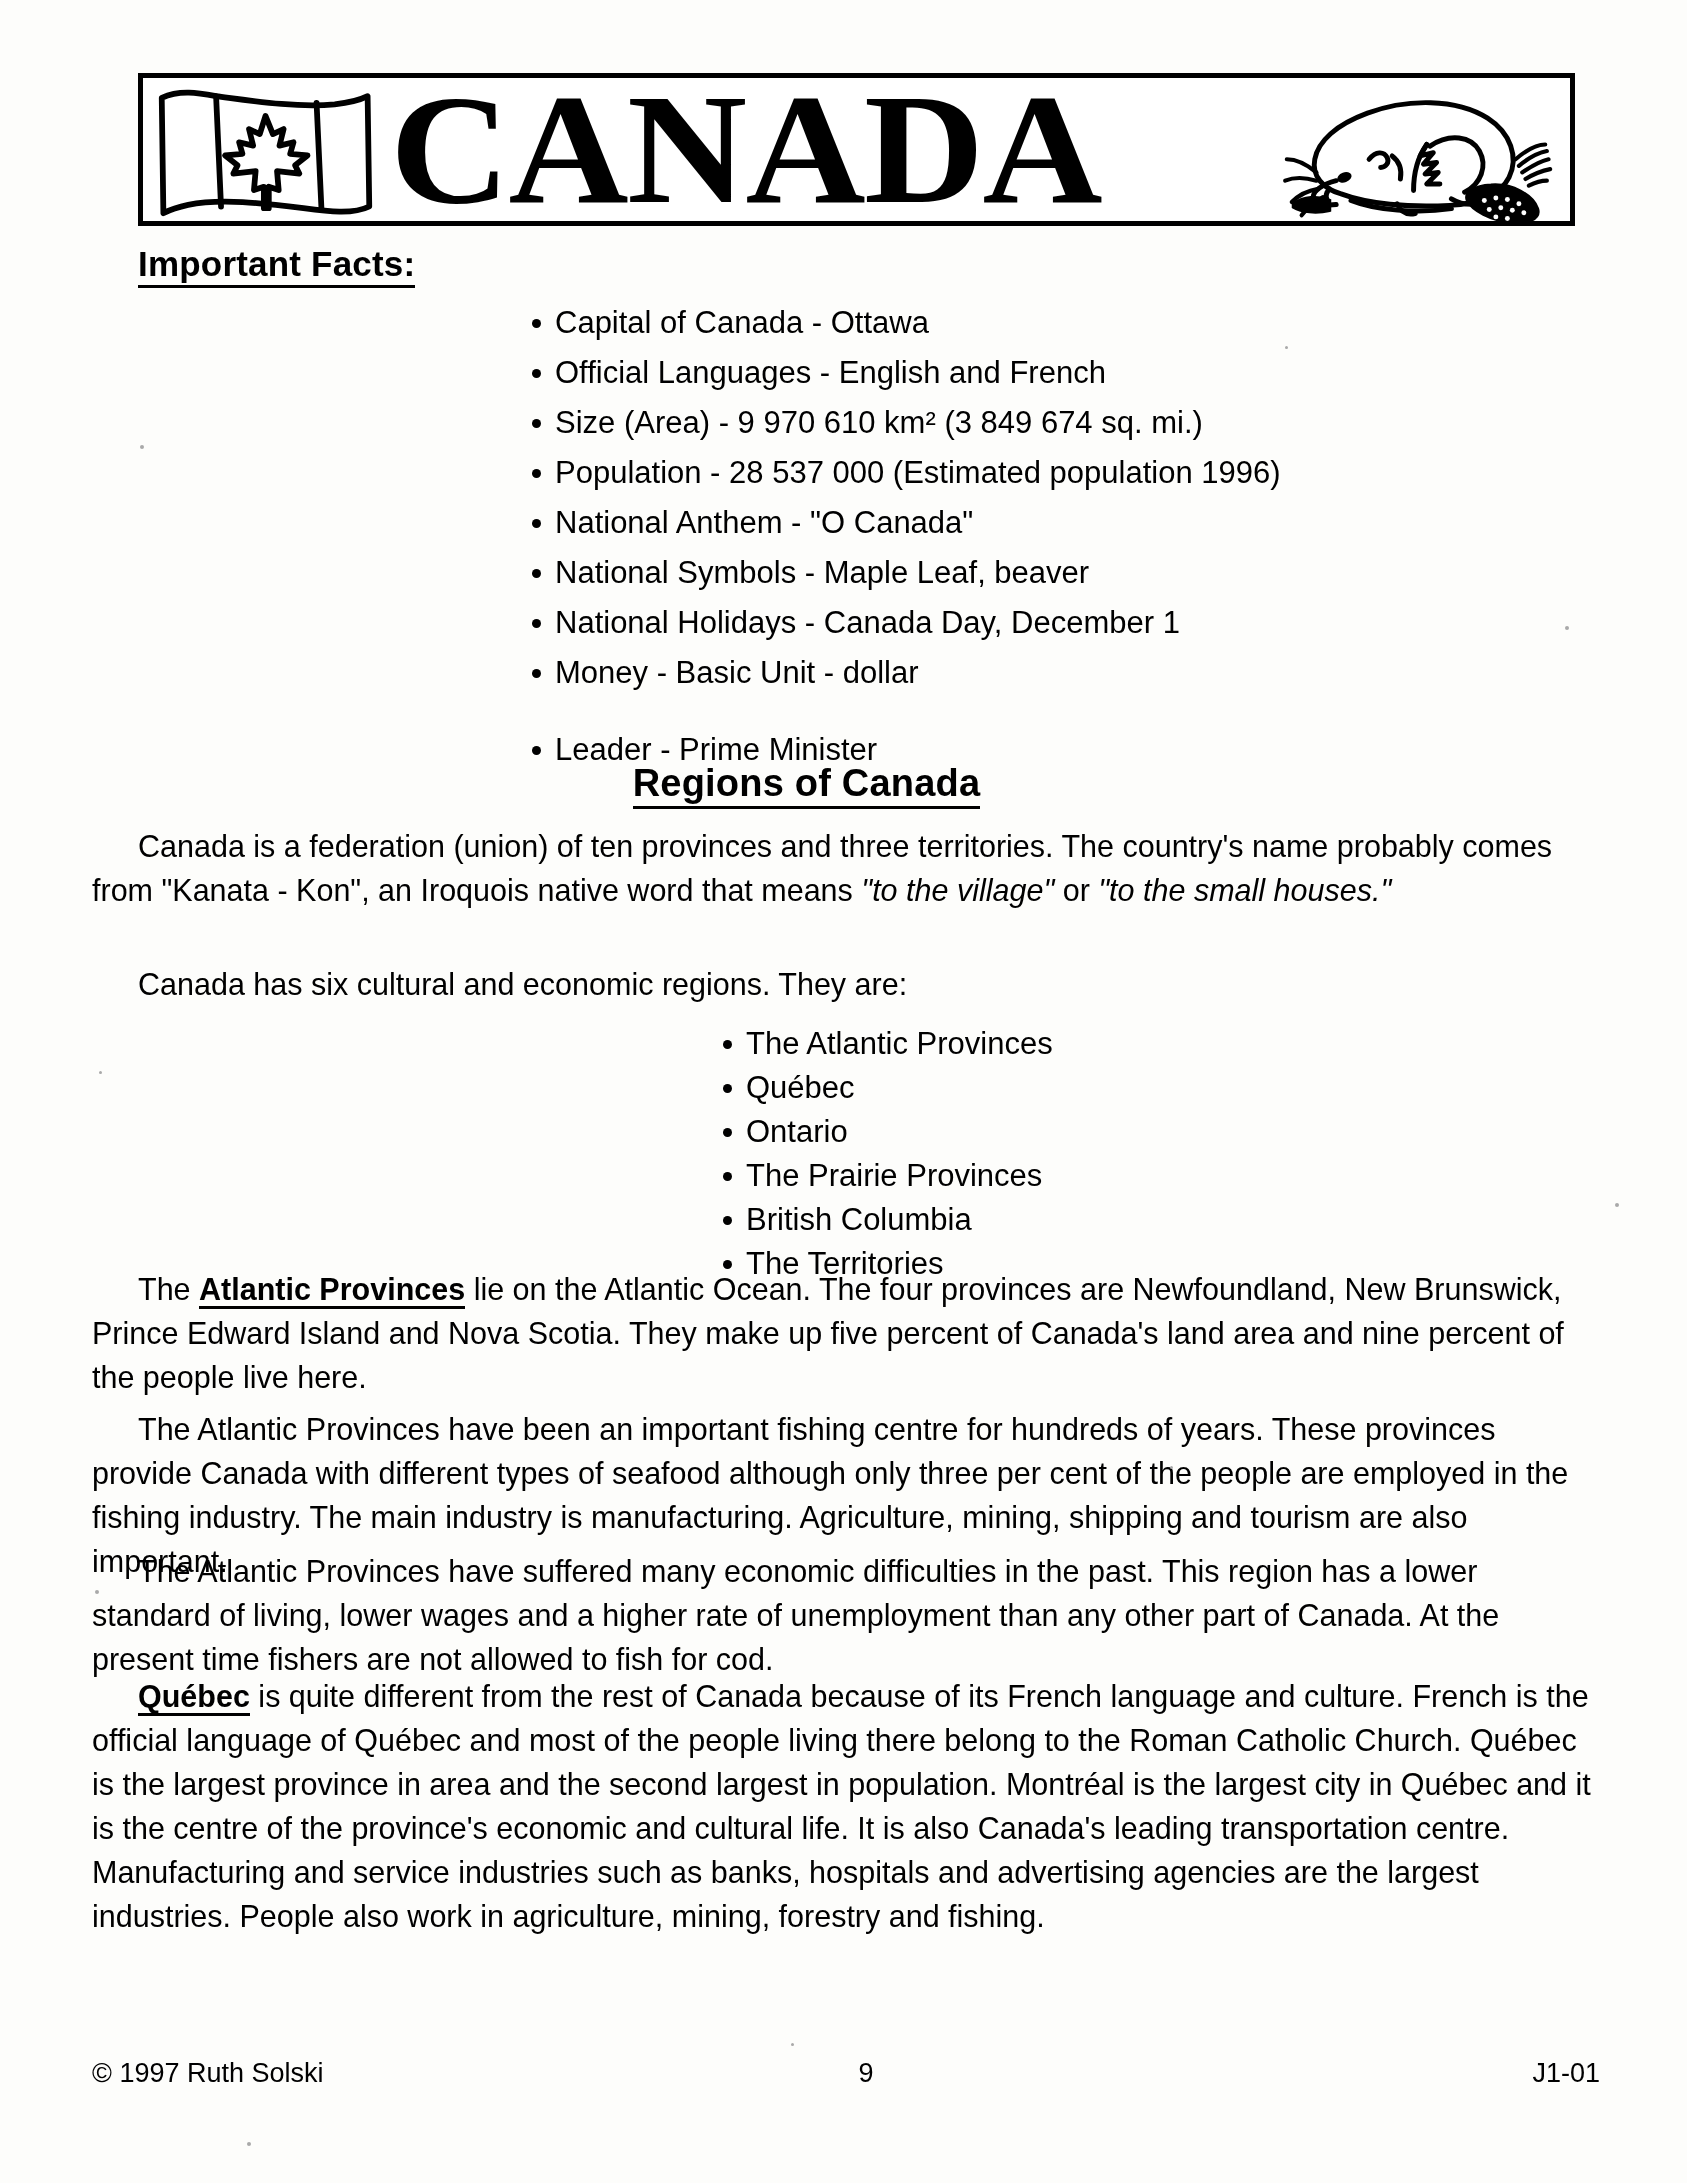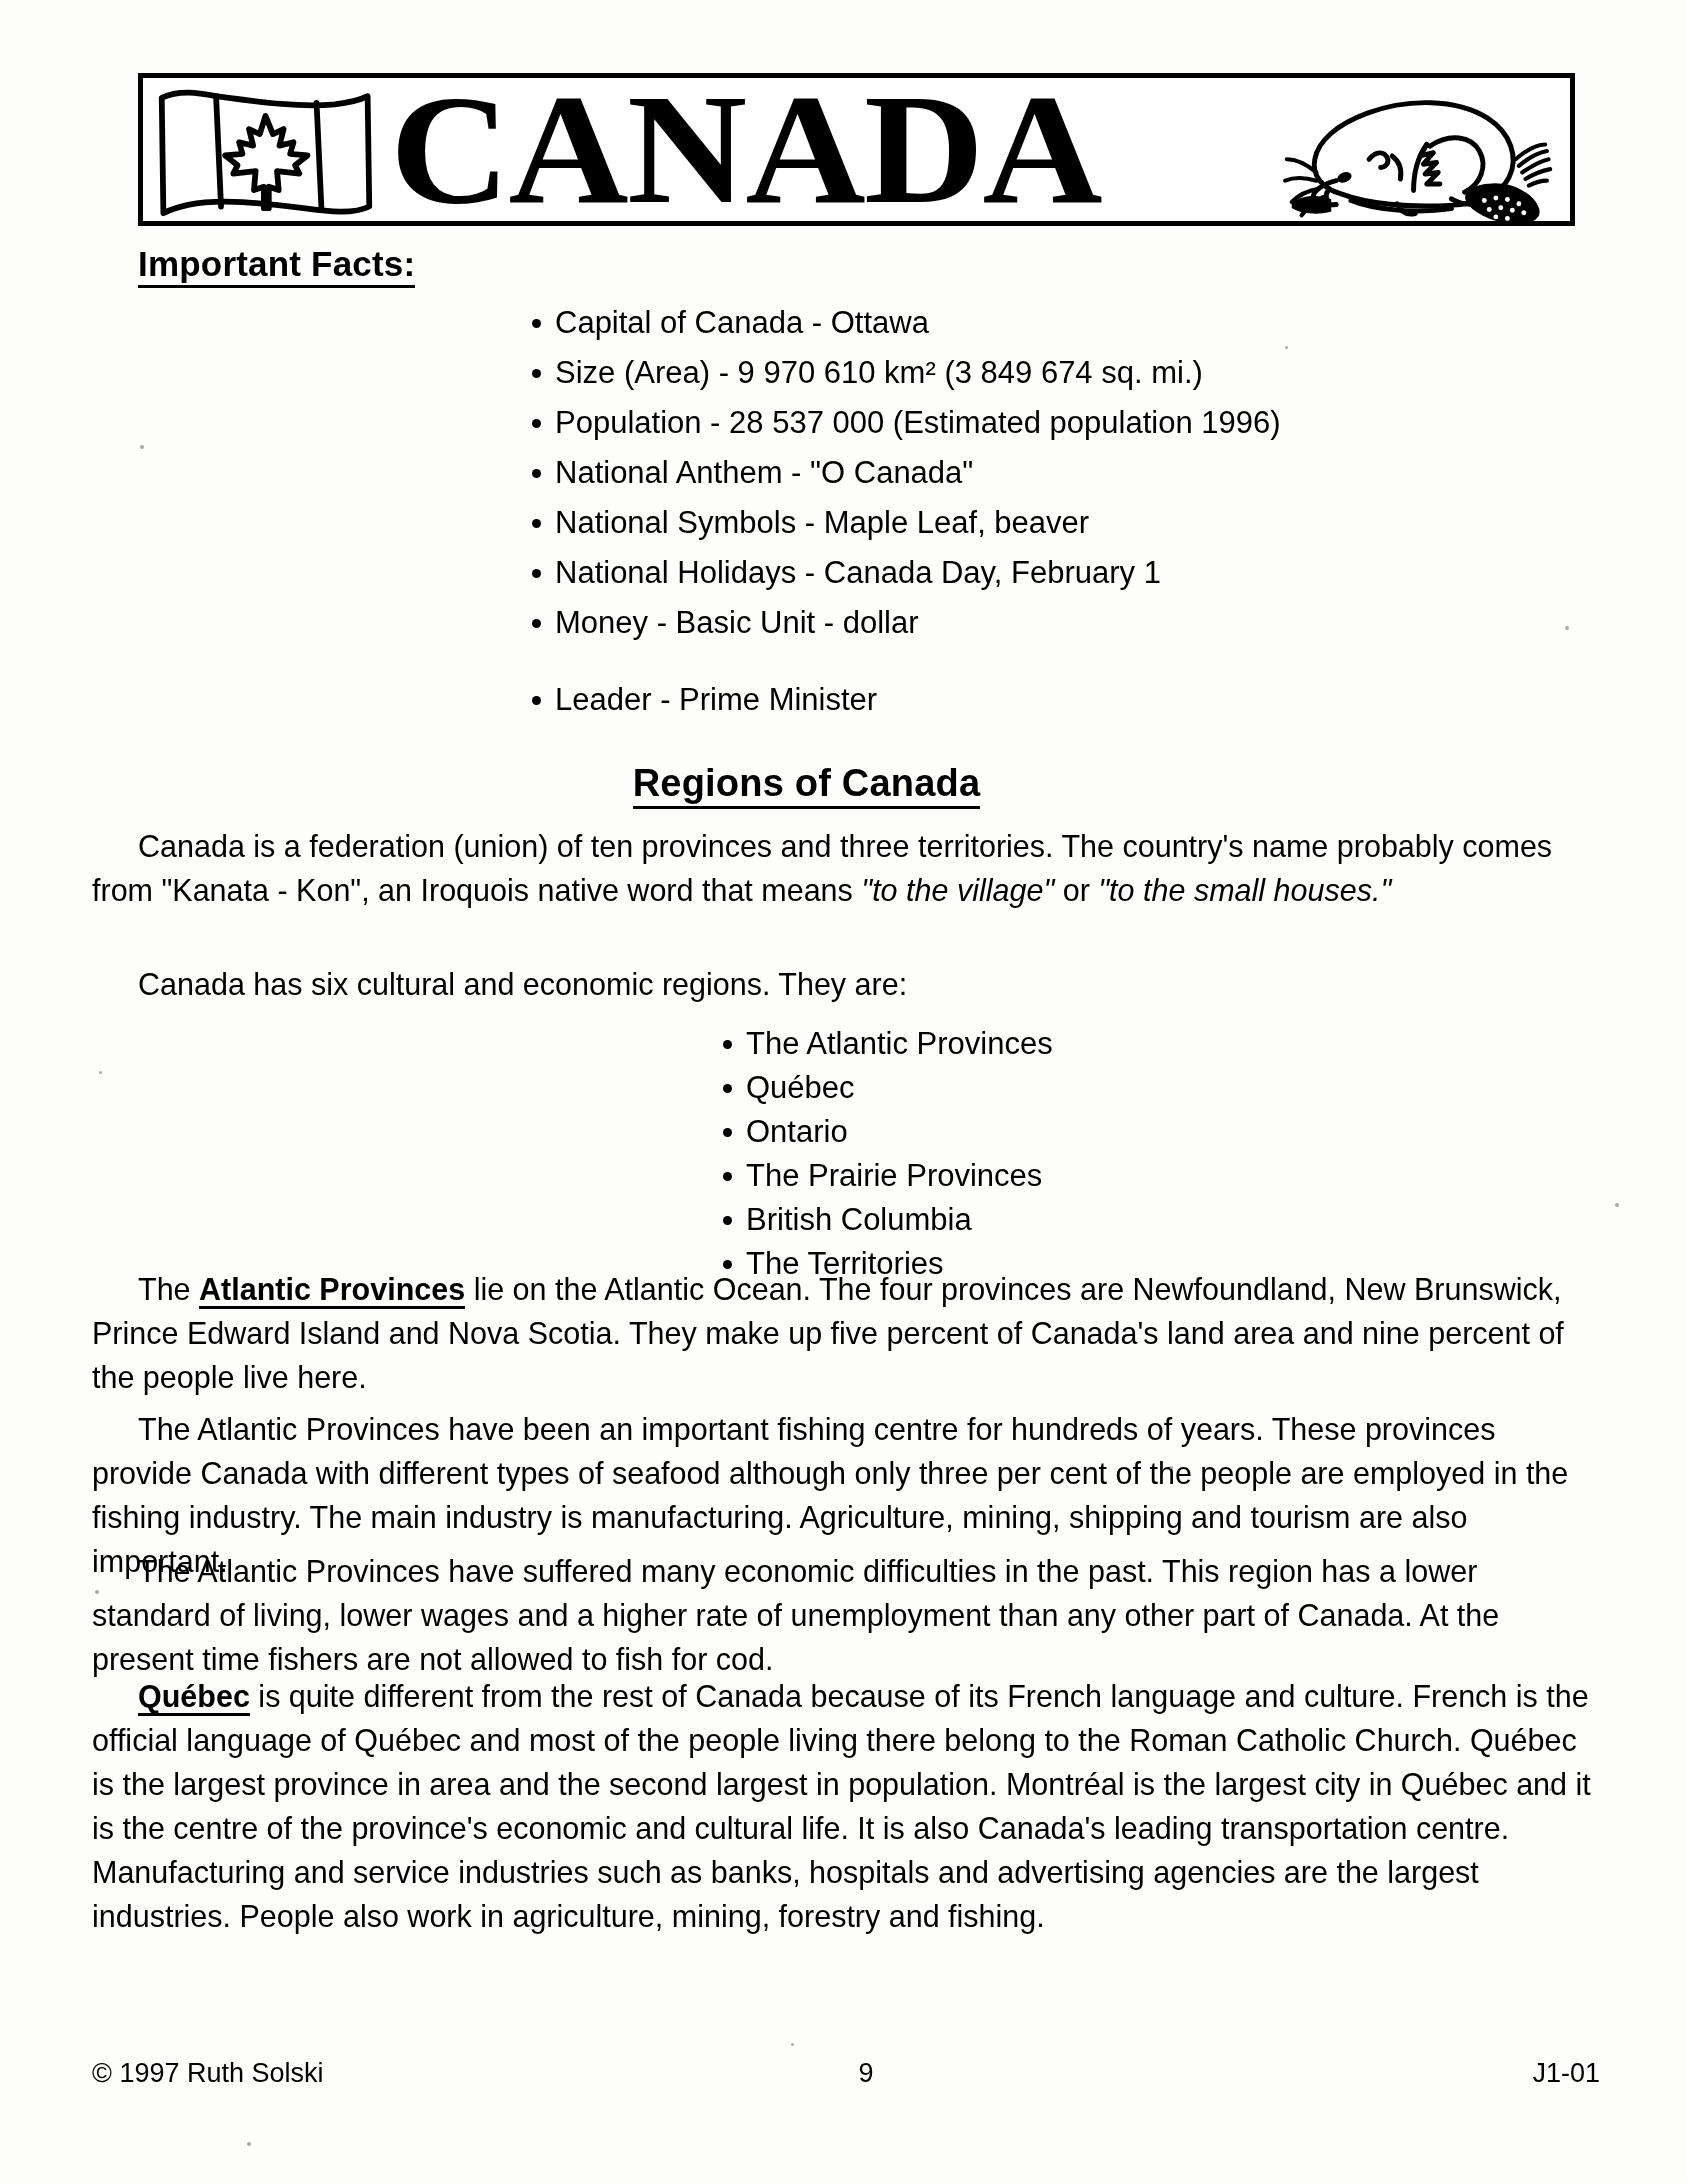--- a/index.html
+++ b/index.html
@@ -232,25 +232,26 @@
       <path d="M60 150 C72 142, 90 140, 104 146 L104 158 C88 162, 70 160, 60 154 Z" fill="#000" stroke="#000" stroke-width="4"></path>
     </svg>
   </div>
 
   <div class="sec-head" style="left:138px; top:244px;">
     <span class="u">Important Facts:</span>
   </div>
 
   <ul class="bullets" id="facts-list">
     <li><span class="dot"></span><span>Capital of Canada - Ottawa</span></li>
+    <li><span class="dot"></span><span>Official Languages - English and French</span></li>
     <li><span class="dot"></span><span>Size (Area) - 9 970 610 km² (3 849 674 sq. mi.)</span></li>
     <li><span class="dot"></span><span>Population - 28 537 000 (Estimated population 1996)</span></li>
     <li><span class="dot"></span><span>National Anthem - "O Canada"</span></li>
     <li><span class="dot"></span><span>National Symbols - Maple Leaf, beaver</span></li>
-    <li><span class="dot"></span><span>National Holidays - Canada Day, February 1</span></li>
+    <li><span class="dot"></span><span>National Holidays - Canada Day, December 1</span></li>
     <li><span class="dot"></span><span>Money - Basic Unit - dollar</span></li>
     <li><span class="dot"></span><span>Leader - Prime Minister</span></li>
   </ul>
 
   <div class="sec-head" id="regions-heading">
     <span class="u">Regions of Canada</span>
   </div>
 
   <div class="para" id="p-federation">
     <span class="ind"></span><span>Canada is a federation (union) of ten provinces and three territories. The country's name probably comes from "Kanata - Kon", an Iroquois native word that means </span><i>"to the village"</i><span> or </span><i>"to the small houses."</i>

